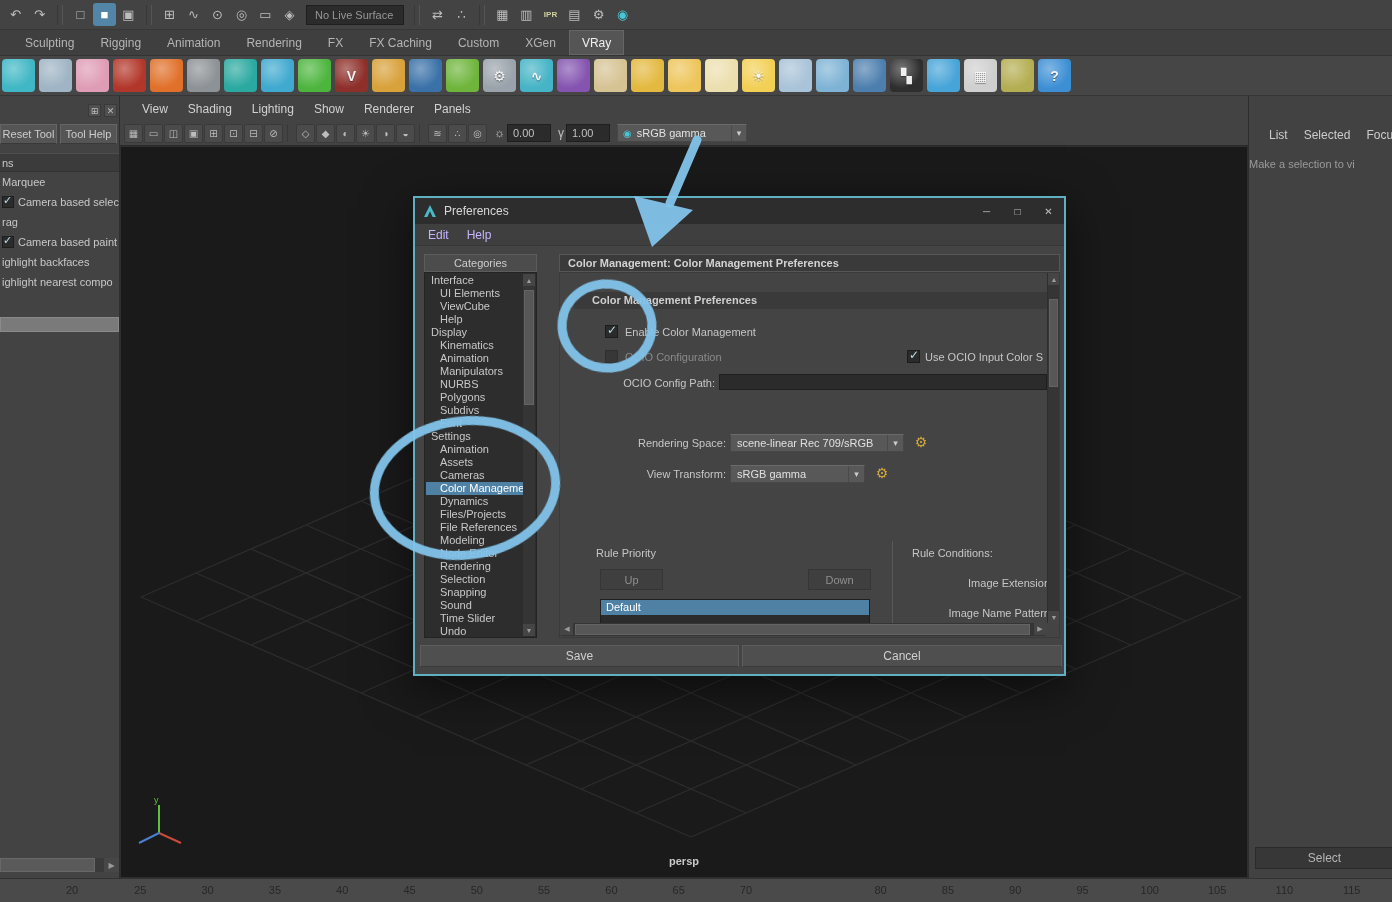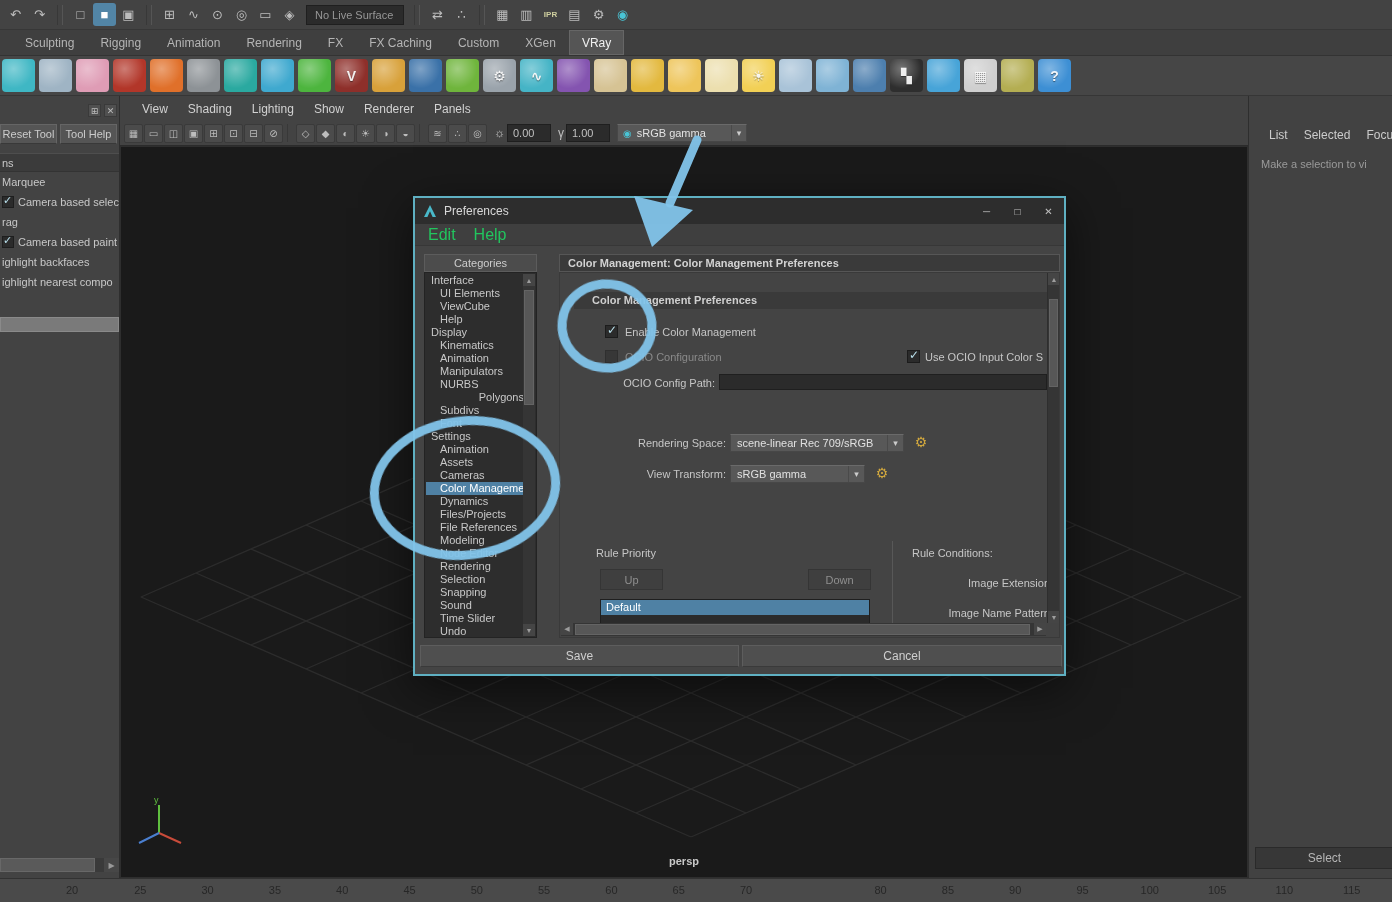--- a/index.html
+++ b/index.html
@@ -57,35 +57,35 @@
   .vt-dd-arrow{margin-left:auto;width:15px;height:100%;display:flex;align-items:center;justify-content:center;color:#ccc;font-size:9px;border-left:1px solid #4a4a4a}
   .vp-canvas{position:absolute;top:50px;left:0;right:0;bottom:0;background:#1a1a1a;border:1px solid #2e2e2e;overflow:hidden}
   .gridsvg{position:absolute;left:0;top:0}
   .axis{position:absolute;left:8px;bottom:24px}
   .persp{position:absolute;bottom:10px;left:0;right:0;text-align:center;font-size:11px;font-weight:bold;color:#c9c9c9}
 
   
   .right-panel{position:absolute;right:0;top:96px;width:144px;height:782px;background:#424242;border-left:1px solid #2e2e2e}
   .rp-menu{display:flex;gap:16px;padding:32px 0 0 20px}
   .rp-menu-item{font-size:12px;color:#ccc}
-  .rp-hint{margin-top:16px;padding-left:12px;font-size:11px;color:#9a9a9a;white-space:nowrap;overflow:hidden}
+  .rp-hint{margin-top:16px;font-size:11px;color:#9a9a9a;white-space:nowrap;overflow:hidden}
   .rp-select{position:absolute;bottom:9px;left:6px;right:-2px;height:22px;background:#373737;border:1px solid #2a2a2a;color:#b5b5b5;font-size:12px;display:flex;align-items:center;justify-content:center}
 
   
   .timeline{position:absolute;left:0;bottom:0;width:100%;height:24px;background:#4a4a4a;border-top:1px solid #323232}
   .tick{position:absolute;top:5px;transform:translateX(-50%);font-size:11px;color:#272727}
 
   
   .prefs{position:absolute;left:413px;top:196px;width:653px;height:480px;background:#444;border:2px solid #5fb0c2;box-shadow:0 12px 45px rgba(0,0,0,.55);z-index:40}
   .pf-title{height:26px;background:#2d2d2d;display:flex;align-items:center;padding-left:8px;gap:7px}
   .pf-title-text{font-size:12px;color:#d8d8d8}
   .pf-win{margin-left:auto;display:flex;height:100%}
   .pf-winbtn{width:31px;height:100%;display:flex;align-items:center;justify-content:center;color:#c0c0c0;font-size:10px}
   .pf-menubar{height:22px;background:#3f3f3f;display:flex;align-items:center;padding-left:4px;border-bottom:1px solid #373737}
-  .pf-menu{padding:0 9px;font-size:16px;color:#22c55e}
+  .pf-menu{padding:0 9px;font-size:12px;color:#c4b5fd}
   .pf-body{position:absolute;top:48px;left:0;right:0;bottom:0}
   .pf-cat-head{position:absolute;left:9px;top:8px;width:113px;height:18px;background:#4c4c4c;border:1px solid #5c5c5c;font-size:11px;color:#ccc;display:flex;align-items:center;justify-content:center}
   .pf-cat-list{position:absolute;left:9px;top:26px;width:113px;bottom:36px;background:#2d2d2d;border:1px solid #232323;overflow:hidden}
   #cat-list{position:absolute;left:1px;top:1px;right:12px;bottom:1px;overflow:hidden}
   .cat-item{height:13px;line-height:13px;font-size:11px;color:#c8c8c8;white-space:nowrap;overflow:hidden}
   .cat-item.selected{background:#4f81a4;color:#fff}
   .pf-con-head{position:absolute;left:144px;top:8px;width:501px;height:18px;background:#3a3a3a;border:1px solid #565656;font-size:11px;font-weight:bold;color:#d2d2d2;display:flex;align-items:center;padding-left:8px}
   .pf-con{position:absolute;left:144px;top:26px;width:501px;bottom:36px;background:#444;border:1px solid #3a3a3a;overflow:hidden}
   .pf-group{position:absolute;left:14px;width:474px;height:17px;background:#3a3a3a;color:#cfcfcf;font-weight:bold;font-size:11px;line-height:17px;padding-left:18px}
   .pf-lab{position:absolute;font-size:11px;color:#c6c6c6;white-space:nowrap}
@@ -373,21 +373,21 @@
         <div id="cat-list">
             <div class="cat-item" style="padding-left: 5px;">Interface</div>
             <div class="cat-item" style="padding-left: 14px;">UI Elements</div>
             <div class="cat-item" style="padding-left: 14px;">ViewCube</div>
             <div class="cat-item" style="padding-left: 14px;">Help</div>
             <div class="cat-item" style="padding-left: 5px;">Display</div>
             <div class="cat-item" style="padding-left: 14px;">Kinematics</div>
             <div class="cat-item" style="padding-left: 14px;">Animation</div>
             <div class="cat-item" style="padding-left: 14px;">Manipulators</div>
             <div class="cat-item" style="padding-left: 14px;">NURBS</div>
-            <div class="cat-item" style="padding-left: 14px; text-align: right;">Polygons</div>
+            <div class="cat-item" style="padding-left: 14px;">Polygons</div>
             <div class="cat-item" style="padding-left: 14px;">Subdivs</div>
             <div class="cat-item" style="padding-left: 14px;">Font</div>
             <div class="cat-item" style="padding-left: 5px;">Settings</div>
             <div class="cat-item" style="padding-left: 14px;">Animation</div>
             <div class="cat-item" style="padding-left: 14px;">Assets</div>
             <div class="cat-item" style="padding-left: 14px;">Cameras</div>
             <div class="cat-item selected" style="padding-left: 14px;">Color Management</div>
             <div class="cat-item" style="padding-left: 14px;">Dynamics</div>
             <div class="cat-item" style="padding-left: 14px;">Files/Projects</div>
             <div class="cat-item" style="padding-left: 14px;">File References</div>

